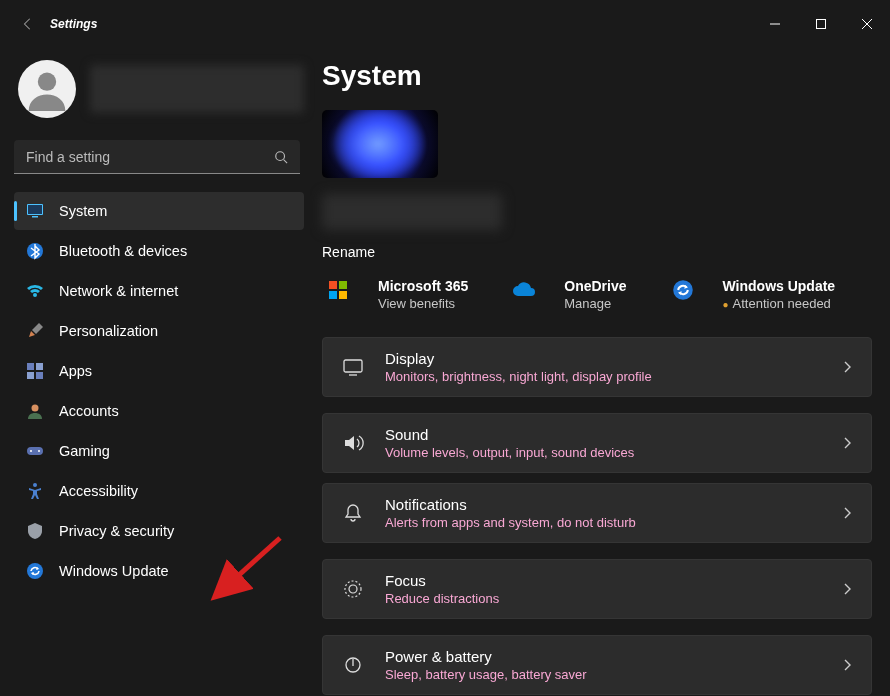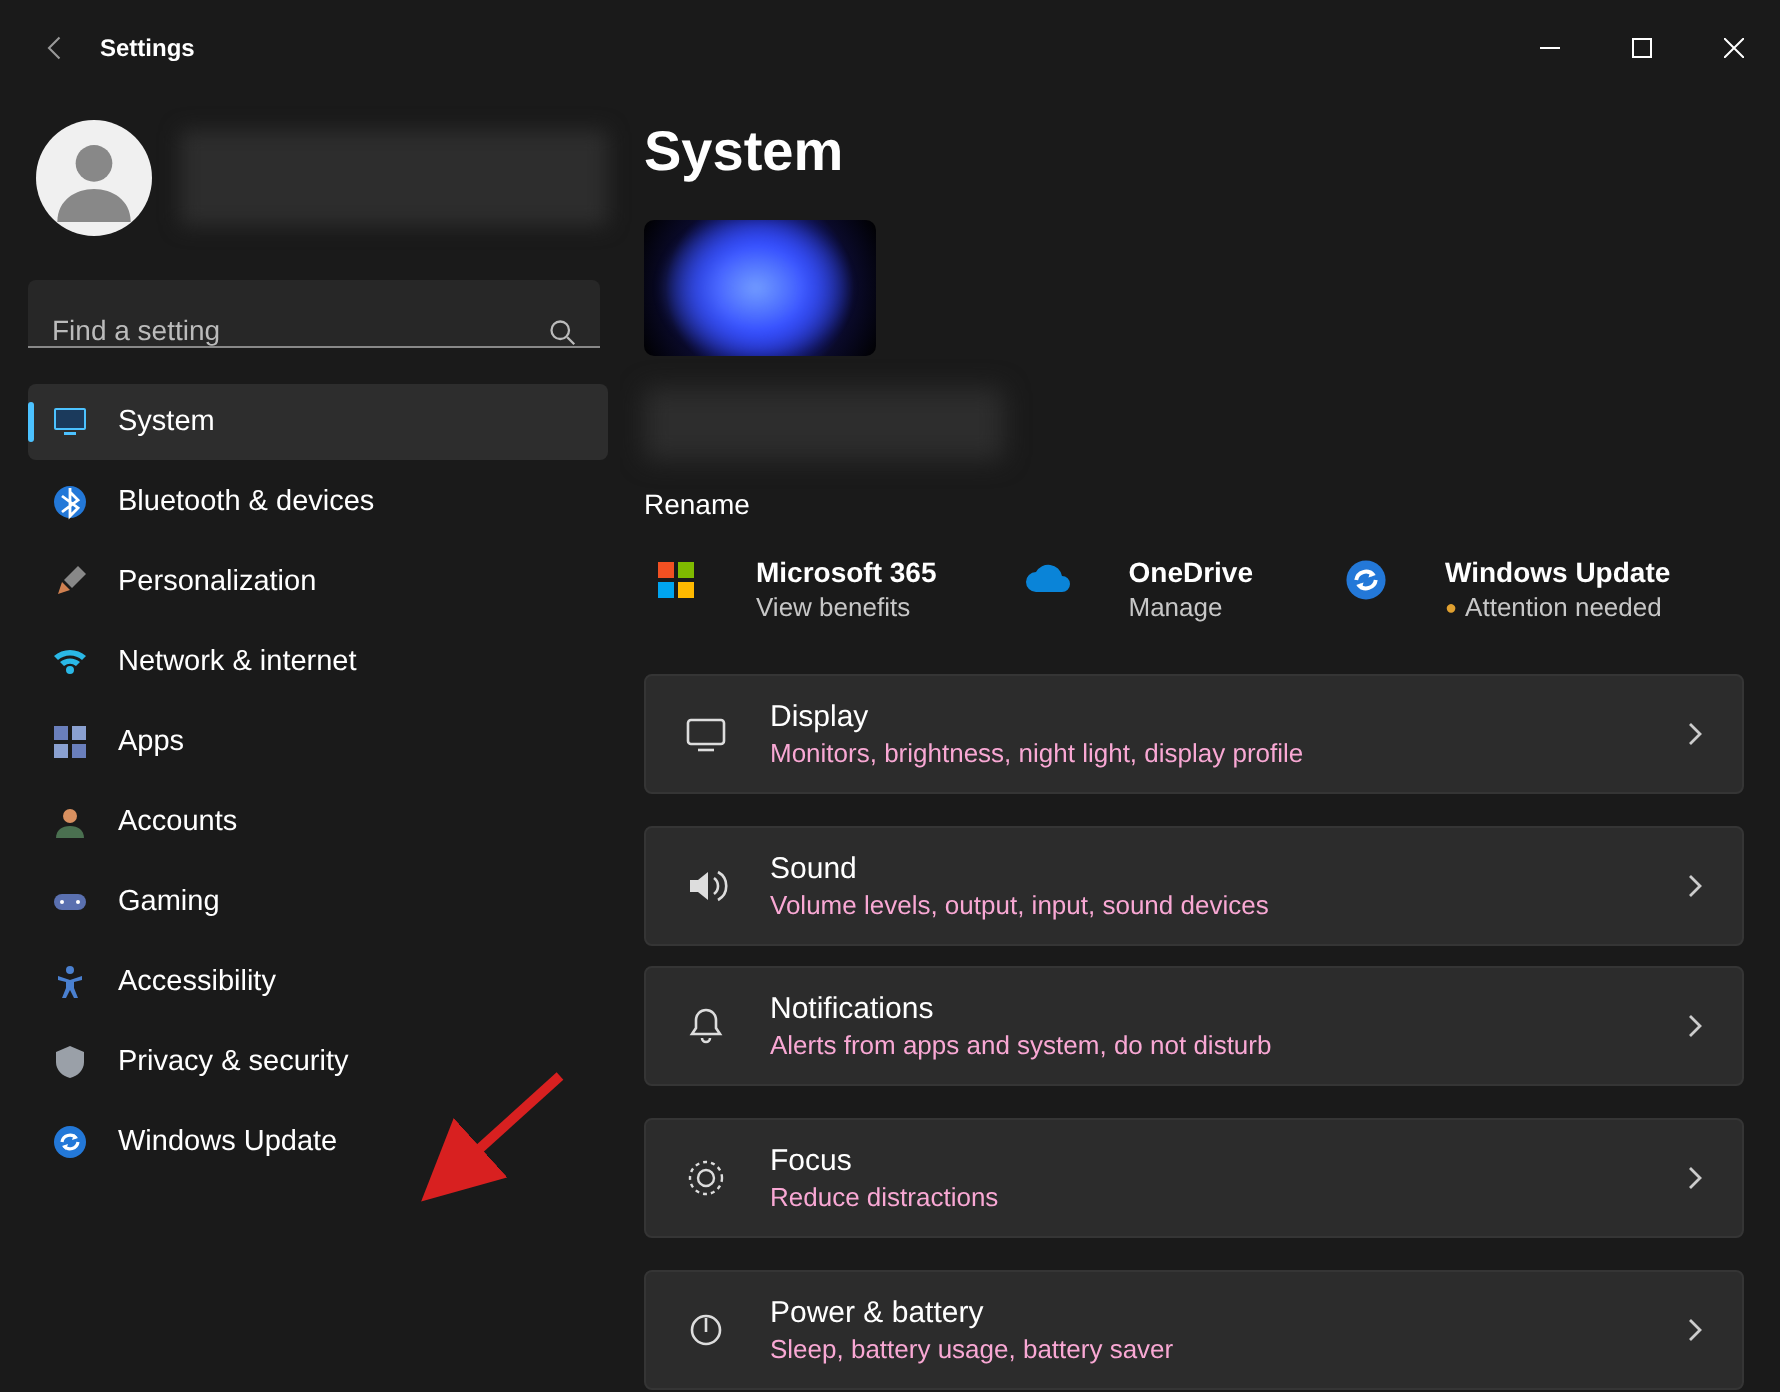--- a/index.html
+++ b/index.html
@@ -1,31 +1,31 @@
 <!DOCTYPE html>
 <html><head>
 <meta charset="utf-8">
 <style>
   * { box-sizing: border-box; margin: 0; padding: 0; font-family: "Segoe UI", Arial, sans-serif; }
   body { background: #1a1a1a; color: #ffffff; width: 890px; height: 696px; overflow: hidden; position: relative; }
   
-  .titlebar { height: 48px; display: flex; align-items: center; padding: 0 0 0 8px; }
+  .titlebar { height: 48px; display: flex; align-items: center; padding: 0 0 0 8px; font-style: italic; }
   .back-btn { width: 40px; height: 40px; display: flex; align-items: center; justify-content: center; color: #999; }
   .title-text { font-size: 12px; font-weight: 600; color: #fff; margin-left: 2px; }
   .win-controls { margin-left: auto; display: flex; }
   .win-btn { width: 46px; height: 32px; display: flex; align-items: center; justify-content: center; color: #fff; }
   
   .main { display: flex; height: calc(100% - 48px); }
   
   .sidebar { width: 310px; padding: 12px 6px 0 14px; flex-shrink: 0; }
   .profile { display: flex; align-items: center; gap: 14px; margin-bottom: 22px; padding-left: 4px; }
   .avatar { width: 58px; height: 58px; border-radius: 50%; background: #f0f0f0; display: flex; align-items: center; justify-content: center; }
   .profile-text { flex: 1; height: 48px; background: #2d2d2d; border-radius: 3px; filter: blur(5px); }
   
-  .search-box { display: flex; align-items: flex-end; background: #272727; border-bottom: 1px solid #888; border-radius: 4px 4px 0 0; padding: 0 12px; height: 34px; margin: 0 4px 18px 0; }
+  .search-box { display: flex; align-items: center; background: #272727; border-bottom: 1px solid #888; border-radius: 4px 4px 0 0; padding: 0 12px; height: 34px; margin: 0 4px 18px 0; }
   .search-input { flex: 1; background: transparent; border: none; color: #ccc; font-size: 14px; outline: none; }
   .search-input::placeholder { color: #bbb; }
   .search-icon { color: #bbb; }
   
   .nav-item { display: flex; align-items: center; height: 38px; padding: 0 12px; border-radius: 4px; gap: 15px; margin-bottom: 2px; position: relative; cursor: default; }
   .nav-item.selected { background: #2d2d2d; }
   .nav-item.selected::before { content: ""; position: absolute; left: 0; top: 9px; bottom: 9px; width: 3px; background: #4cc2ff; border-radius: 2px; }
   .nav-icon { width: 18px; height: 18px; display: flex; align-items: center; justify-content: center; flex-shrink: 0; }
   .nav-label { font-size: 14.5px; color: #fff; }
   
@@ -121,33 +121,33 @@
           <svg width="18" height="18" viewBox="0 0 18 18">
             <circle cx="9" cy="9" r="8" fill="#2378d8"></circle>
             <path fill="none" stroke="#fff" stroke-width="1.4" d="M9 2v14l4-4-8-6m0 8l8-6-4-4"></path>
           </svg>
         </span>
       <span class="nav-label">Bluetooth &amp; devices</span>
     </div>
     <div class="nav-item">
       <span class="nav-icon">
           <svg width="18" height="18" viewBox="0 0 18 18">
+            <path fill="#2ab8e6" d="M9 15a2 2 0 100-4 2 2 0 000 4zm-5-6a8 8 0 0110 0l-2 2a5 5 0 00-6 0zm-3-3a12 12 0 0116 0l-2 2a9 9 0 00-12 0z"></path>
+          </svg>
+        </span>
+      <span class="nav-label">Network &amp; internet</span>
+    </div>
+    <div class="nav-item">
+      <span class="nav-icon">
+          <svg width="18" height="18" viewBox="0 0 18 18">
             <path fill="#d08050" d="M3 15l2-6 4 4-6 2z"></path>
             <path fill="#888" d="M6 8l7-7 4 4-7 7z"></path>
           </svg>
         </span>
       <span class="nav-label">Personalization</span>
-    </div>
-    <div class="nav-item">
-      <span class="nav-icon">
-          <svg width="18" height="18" viewBox="0 0 18 18">
-            <path fill="#2ab8e6" d="M9 15a2 2 0 100-4 2 2 0 000 4zm-5-6a8 8 0 0110 0l-2 2a5 5 0 00-6 0zm-3-3a12 12 0 0116 0l-2 2a9 9 0 00-12 0z"></path>
-          </svg>
-        </span>
-      <span class="nav-label">Network &amp; internet</span>
     </div>
     <div class="nav-item">
       <span class="nav-icon">
           <svg width="18" height="18" viewBox="0 0 18 18">
             <rect x="1" y="1" width="7" height="7" fill="#6a7fbc"></rect>
             <rect x="10" y="1" width="7" height="7" fill="#8aa0d0"></rect>
             <rect x="1" y="10" width="7" height="7" fill="#8aa0d0"></rect>
             <rect x="10" y="10" width="7" height="7" fill="#6a7fbc"></rect>
           </svg>
         </span>

